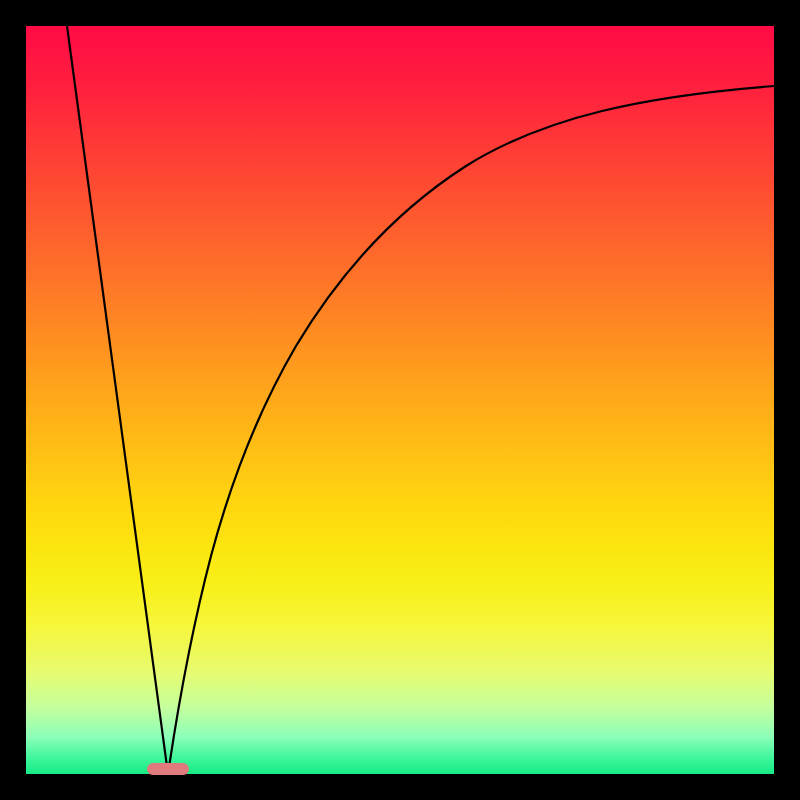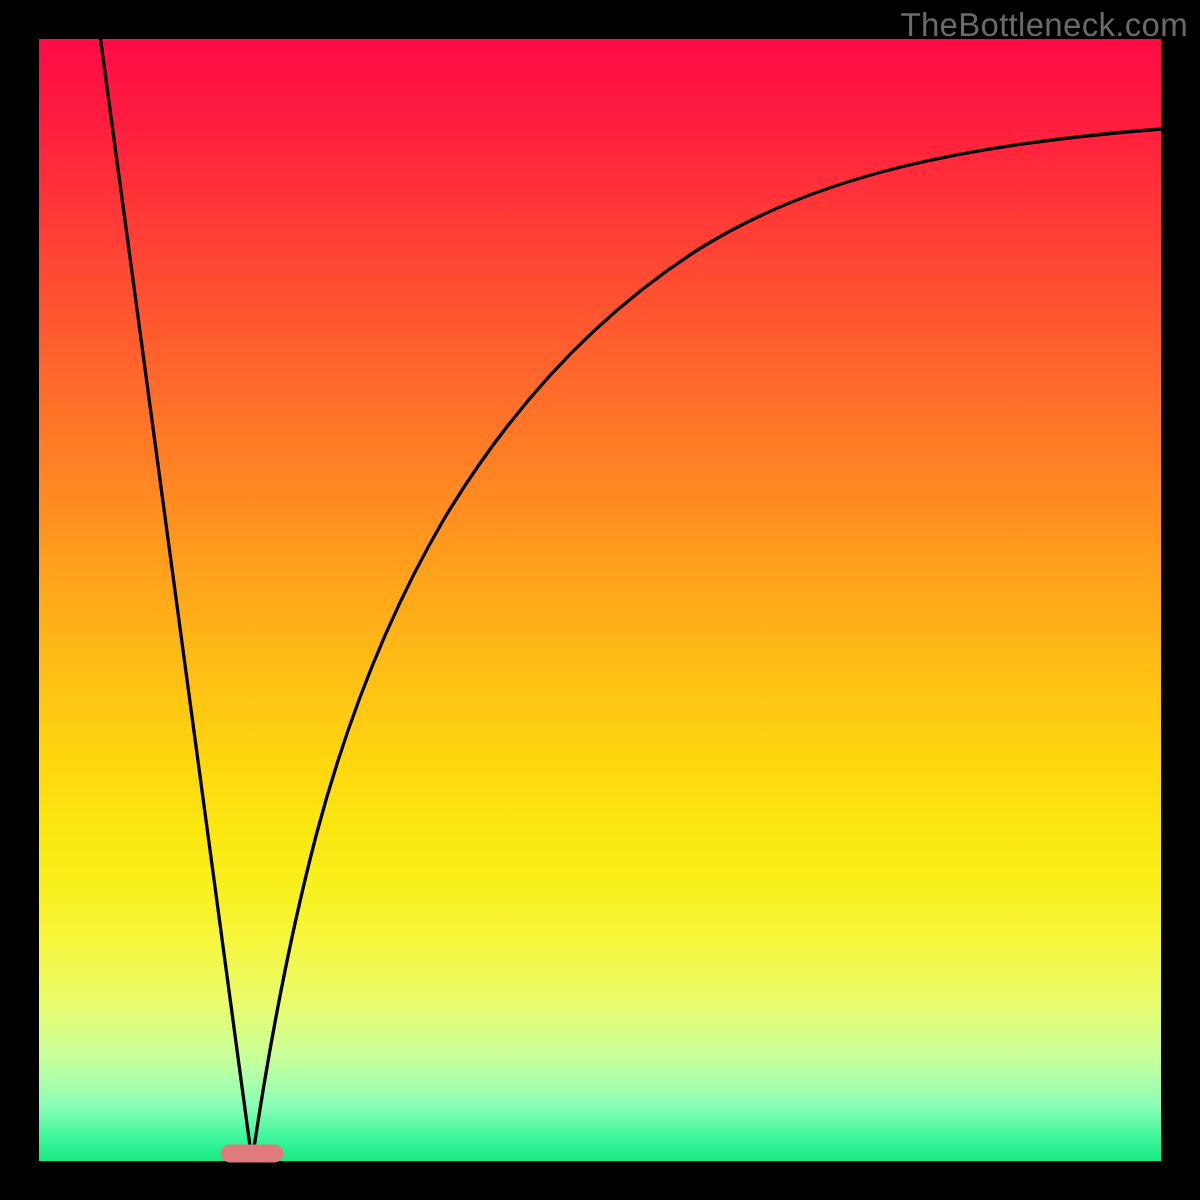--- a/index.html
+++ b/index.html
@@ -84,15 +84,14 @@
       <path d="M 142 748
                C 155 660, 168 595, 185 530
                C 205 455, 232 385, 270 320
                C 315 245, 370 185, 440 140
                C 520 90, 620 70, 748 60" fill="none" stroke="#000" stroke-width="2.2" stroke-linecap="round"></path>
     </svg>
 
     <div class="min-marker" style="left:121px; bottom:-1px;"></div>
   </div>
 
-  <div class="watermark">TheBottleneck.com</div>
 
 </div>
 
 </body></html>

